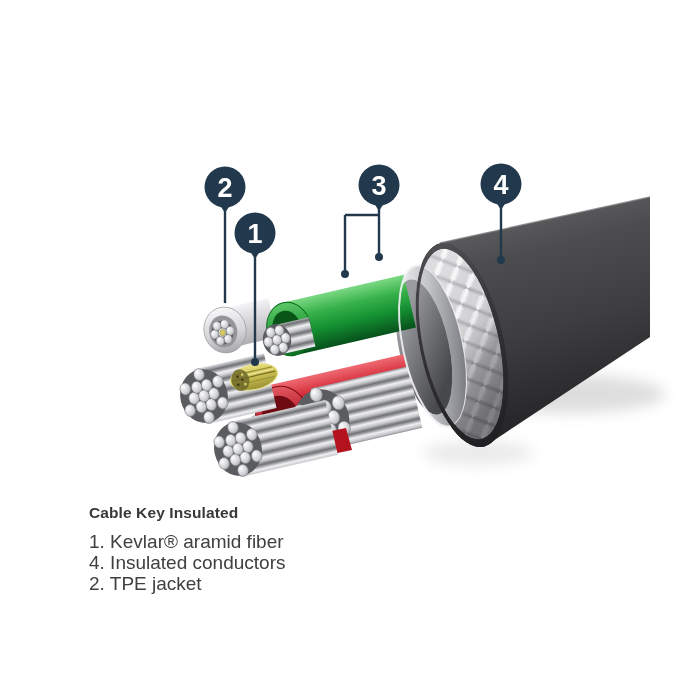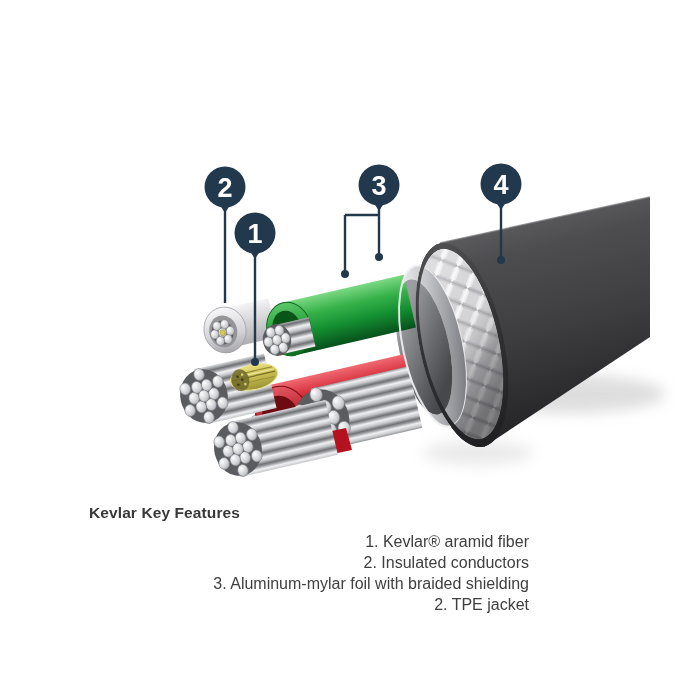--- a/index.html
+++ b/index.html
@@ -1,21 +1,21 @@
 <!DOCTYPE html>
 <html><head>
 <meta charset="utf-8">
 <style>
   html,body{margin:0;padding:0;background:#ffffff;}
   .canvas{position:relative;width:700px;height:700px;background:#ffffff;overflow:hidden;
           font-family:"Liberation Sans",sans-serif;}
   .art{position:absolute;left:0;top:0;}
   .features{position:absolute;left:89px;top:504px;width:440px;}
   .features-heading{font-size:15.5px;font-weight:bold;color:#383838;letter-spacing:.1px;margin:0 0 9px 0;}
-  .feat-item{font-size:16px;color:#404040;line-height:21px;white-space:nowrap;text-align:right;}
+  .feat-item{font-size:19px;color:#404040;line-height:21px;white-space:nowrap;}
   .callout-num{font-family:"Liberation Sans",sans-serif;font-weight:bold;font-size:27px;}
 </style>
 </head>
 <body>
 
 <div class="canvas">
 
 <svg class="art" width="700" height="700" viewBox="0 0 700 700">
 <defs>
   <filter id="soft" x="-50%" y="-50%" width="200%" height="200%">
@@ -338,20 +338,19 @@
     <polygon points="494,199 508,199 501,210" stroke="none"></polygon>
     <circle cx="501" cy="184" r="20.5" stroke="none"></circle>
     <text class="callout-num" x="501" y="193.5" text-anchor="middle" fill="#ffffff" stroke="none">4</text>
   </g>
 
 </g>
 </g>
 </svg>
 
 <div class="features">
-  <div class="features-heading">Kevlar Key Features</div>
+  <div class="features-heading">Cable Key Insulated</div>
   <div class="feat-item">1. Kevlar® aramid fiber</div>
-  <div class="feat-item">2. Insulated conductors</div>
-  <div class="feat-item">3. Aluminum-mylar foil with braided shielding</div>
+  <div class="feat-item">4. Insulated conductors</div>
   <div class="feat-item">2. TPE jacket</div>
 </div>
 
 </div>
 
 </body></html>

